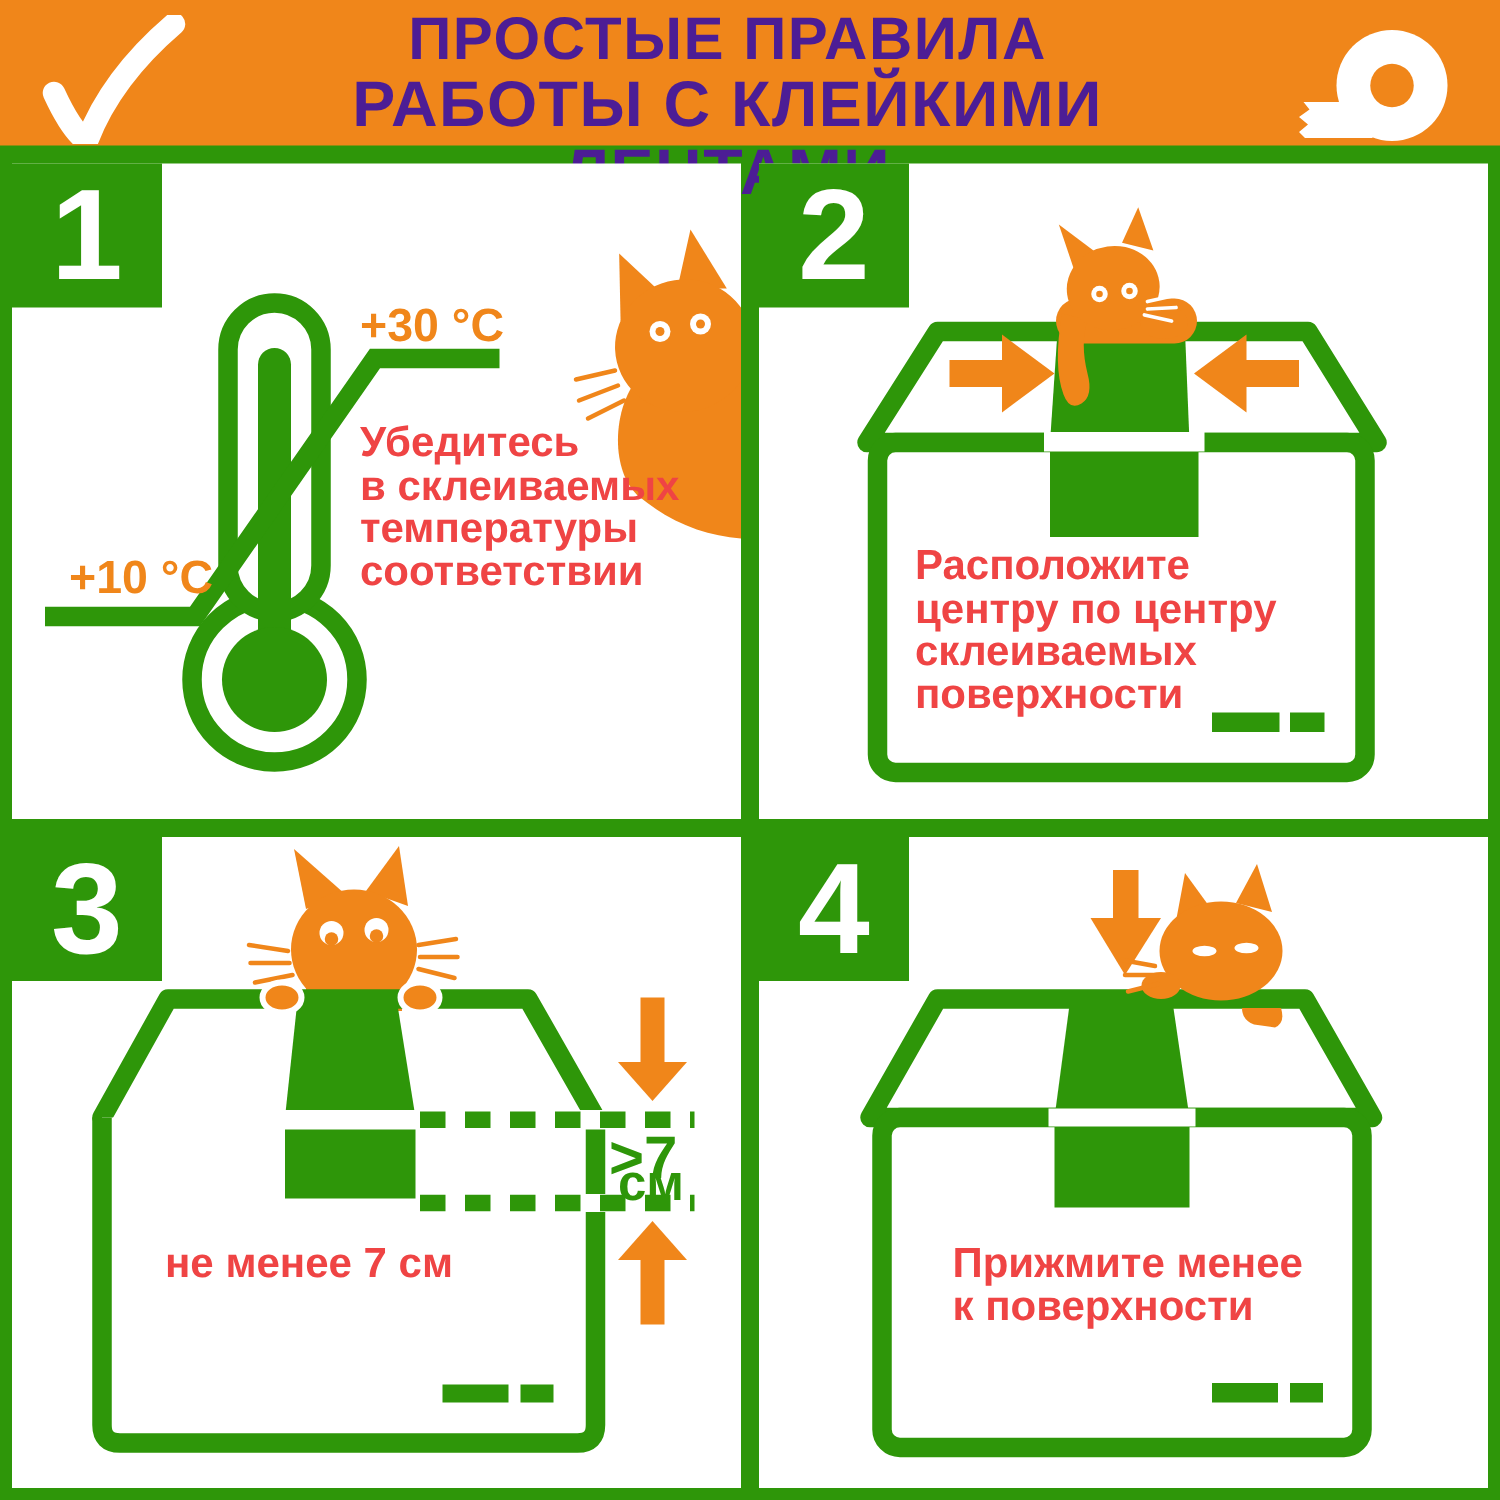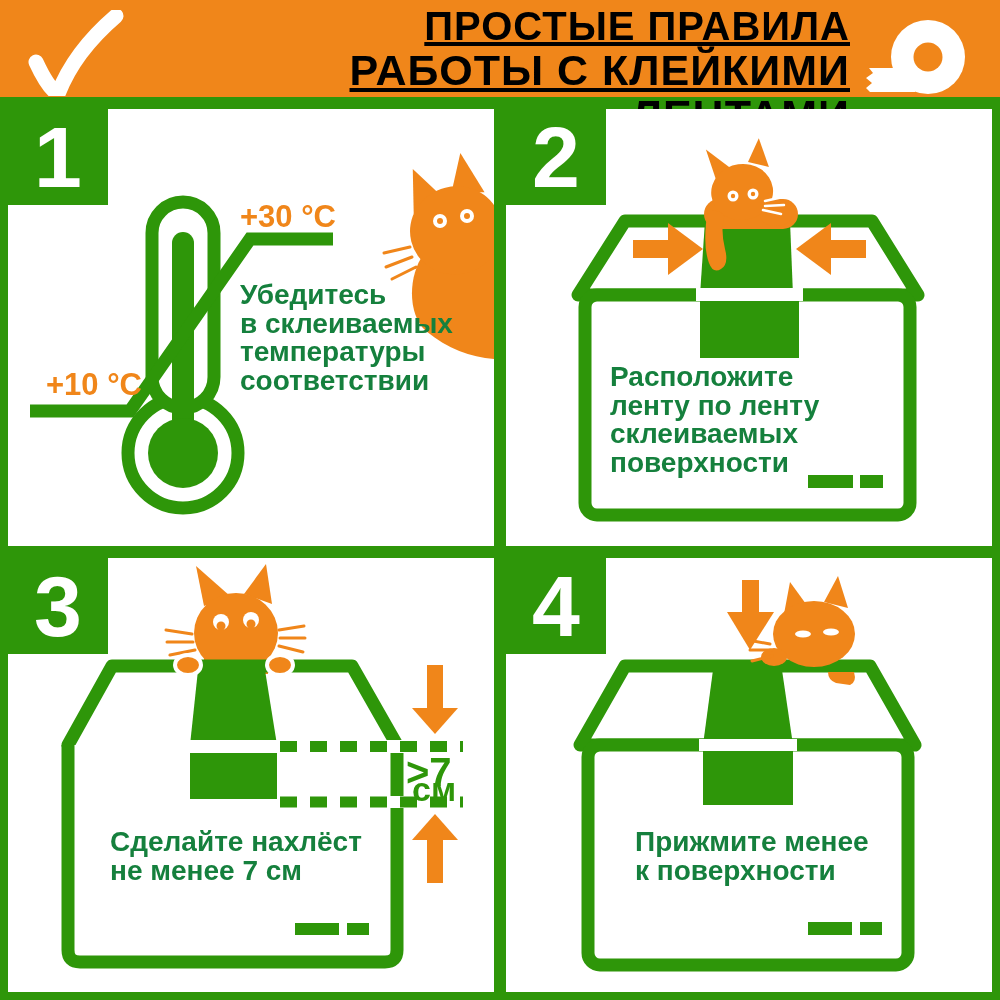--- a/index.html
+++ b/index.html
@@ -4,37 +4,37 @@
 <style>
   html,body{margin:0;padding:0;}
   .page{
     position:relative;width:1000px;height:1000px;overflow:hidden;
     background:#2E9609;
     font-family:"Liberation Sans","DejaVu Sans",sans-serif;
     font-weight:bold;
   }
   
   .header{position:absolute;left:0;top:0;width:1000px;height:97px;background:#F0861A;}
-  .header-title{position:absolute;left:120px;right:150px;top:4px;text-align:right;color:#000000;text-decoration:underline;}
+  .header-title{position:absolute;left:120px;right:150px;top:4px;text-align:center;color:#4c1d95;}
   .header-title .t1{font-size:40px;line-height:44px;letter-spacing:1px;}
   .header-title .t2{font-size:43px;line-height:45px;letter-spacing:1px;}
   .hicon{position:absolute;}
   
   .panel{position:absolute;background:#fff;}
   .p1{left:8px;top:109px;width:486px;height:437px;}
   .p2{left:506px;top:109px;width:486px;height:437px;}
   .p3{left:8px;top:558px;width:486px;height:434px;}
   .p4{left:506px;top:558px;width:486px;height:434px;}
   .panel svg.art{position:absolute;left:0;top:0;width:100%;height:100%;}
   .badge{
     position:absolute;left:0;top:0;width:100px;height:96px;background:#2E9609;
     display:flex;align-items:center;justify-content:center;
   }
   .badge span{color:#fff;font-size:86px;line-height:86px;}
-  .cap{position:absolute;color:#15803d;font-size:28px;line-height:28.5px;white-space:nowrap;}
+  .cap{position:absolute;color:#ef4444;font-size:28px;line-height:28.5px;white-space:nowrap;}
   .cap span{display:block;}
   .temp{position:absolute;color:#F0861A;font-size:31px;line-height:31px;white-space:nowrap;}
   .measure{position:absolute;color:#2E9609;white-space:nowrap;}
   .mv{font-size:40px;line-height:40px;}
   .mu{font-size:34px;line-height:34px;}
 </style>
 </head>
 <body>
 
 <div class="page">
@@ -141,21 +141,21 @@
       <g fill="#2E9609">
         <rect x="302" y="366" width="45" height="13"></rect>
         <rect x="354" y="366" width="23" height="13"></rect>
       </g>
     </svg>
     <div class="badge">
       <span>2</span>
     </div>
     <div class="cap" style="left:104px;top:254px">
       <span>Расположите</span>
-      <span>ленту по ленту</span>
+      <span>центру по центру</span>
       <span>склеиваемых</span>
       <span>поверхности</span>
     </div>
   </div>
 
   <div class="panel p3">
     <svg class="art" viewBox="0 0 486 434">
 
       <g>
         <rect x="196" y="92" width="64" height="24" fill="#F0861A"></rect>
@@ -209,21 +209,20 @@
         <rect x="287" y="365" width="44" height="12"></rect>
         <rect x="339" y="365" width="22" height="12"></rect>
       </g>
     </svg>
     <div class="badge">
       <span>3</span>
     </div>
     <div class="measure mv" style="left:398px;top:194px">&gt;7</div>
     <div class="measure mu" style="left:404px;top:214px">см</div>
     <div class="cap" style="left:102px;top:270px">
-      <span>Сделайте нахлёст</span>
       <span>не менее 7 см</span>
     </div>
   </div>
 
   <div class="panel p4">
     <svg class="art" viewBox="0 0 486 434">
 
       <g>
         <polygon points="119,108 364,108 409,187 74,187" fill="#FFFFFF" stroke="#2E9609" stroke-width="13" stroke-linejoin="round"></polygon>
         <rect x="82" y="187" width="320" height="220" rx="12" fill="#FFFFFF" stroke="#2E9609" stroke-width="13"></rect>

